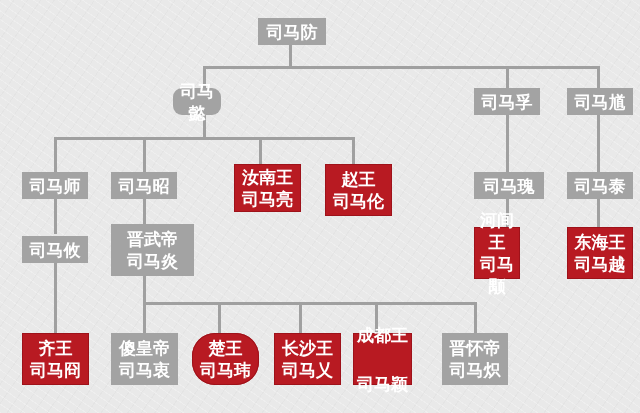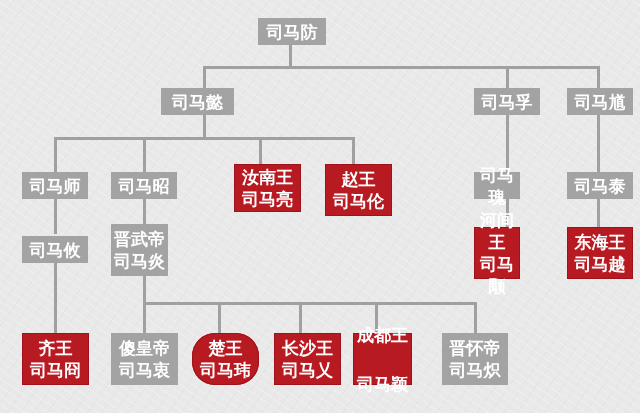--- a/index.html
+++ b/index.html
@@ -60,21 +60,21 @@
   <div class="line" style="left:143px;top:302px;width:334px;height:3px;"></div>
   <div class="line" style="left:218px;top:302px;width:3px;height:34px;"></div>
   <div class="line" style="left:299px;top:302px;width:3px;height:34px;"></div>
   <div class="line" style="left:375px;top:302px;width:3px;height:34px;"></div>
   <div class="line" style="left:474px;top:302px;width:3px;height:34px;"></div>
 
   <div class="node gray" style="left:258px;top:18px;width:68px;height:27px;">
     <span>司马防</span>
   </div>
 
-  <div class="node gray" style="left:161px;top:88px;width:73px;height:27px;">
+  <div class="node gray" style="left:173px;top:88px;width:48px;height:27px;border-radius:9px;">
     <span>司马懿</span>
   </div>
   <div class="node gray" style="left:474px;top:88px;width:66px;height:27px;">
     <span>司马孚</span>
   </div>
   <div class="node gray" style="left:567px;top:88px;width:66px;height:27px;">
     <span>司马馗</span>
   </div>
 
   <div class="node gray" style="left:111px;top:172px;width:66px;height:27px;">
@@ -84,31 +84,31 @@
     <span>司马师</span>
   </div>
   <div class="node red" style="left:234px;top:164px;width:67px;height:48px;">
     <span>汝南王</span>
     <span>司马亮</span>
   </div>
   <div class="node red" style="left:325px;top:164px;width:67px;height:52px;">
     <span>赵王</span>
     <span>司马伦</span>
   </div>
-  <div class="node gray" style="left:474px;top:172px;width:46px;height:27px;">
+  <div class="node gray" style="left:474px;top:172px;width:70px;height:27px;">
     <span>司马瑰</span>
   </div>
   <div class="node gray" style="left:567px;top:172px;width:66px;height:27px;">
     <span>司马泰</span>
   </div>
 
   <div class="node gray" style="left:22px;top:236px;width:66px;height:27px;">
     <span>司马攸</span>
   </div>
-  <div class="node gray" style="left:111px;top:224px;width:57px;height:52px;text-align:right;">
+  <div class="node gray" style="left:111px;top:224px;width:83px;height:52px;text-align:right;">
     <span>晋武帝</span>
     <span>司马炎</span>
   </div>
   <div class="node red" style="left:474px;top:227px;width:46px;height:52px;">
     <span>河间王</span>
     <span>司马颙</span>
   </div>
   <div class="node red" style="left:567px;top:227px;width:66px;height:52px;">
     <span>东海王</span>
     <span>司马越</span>

